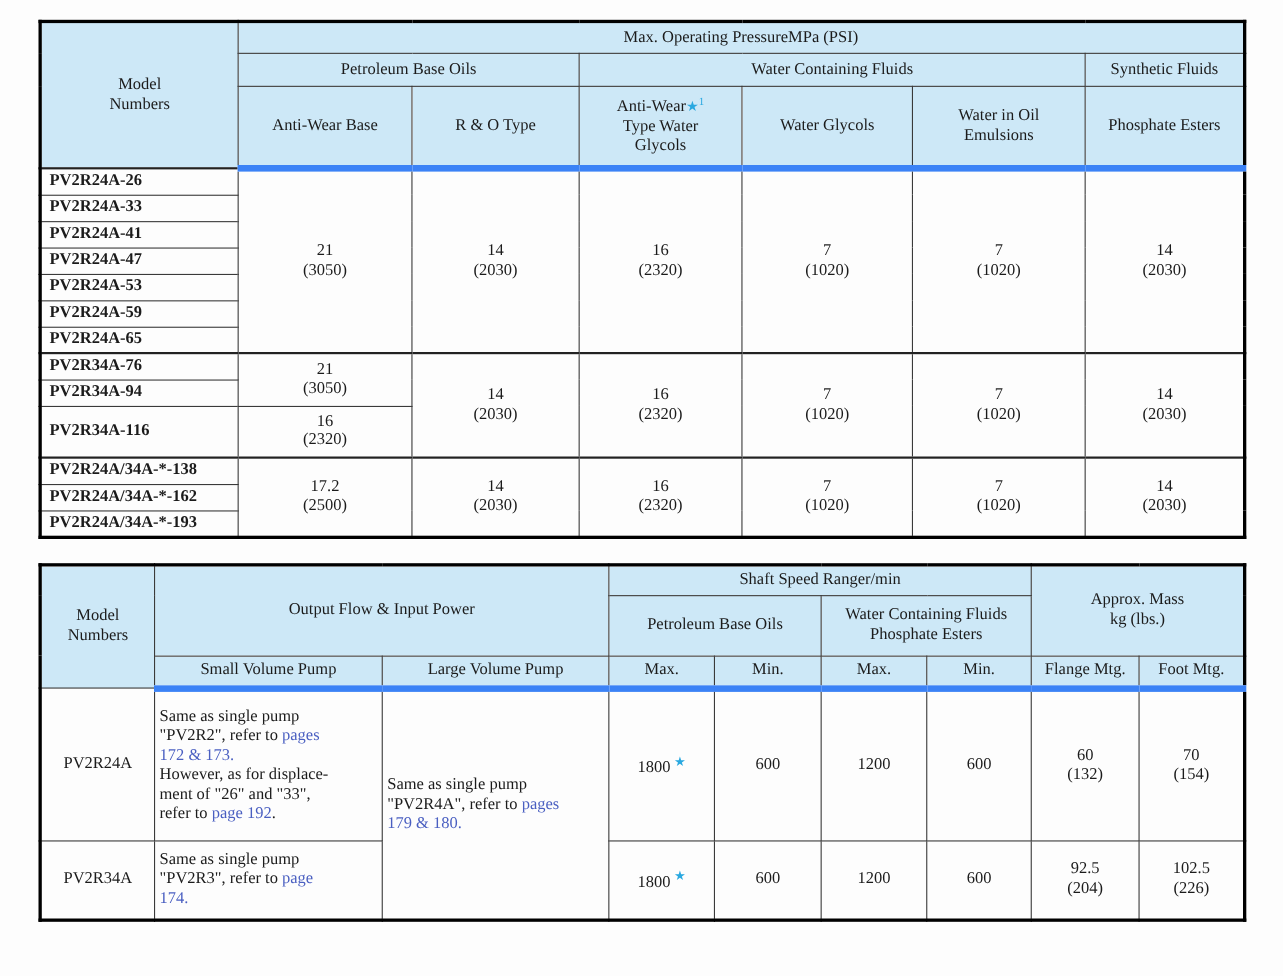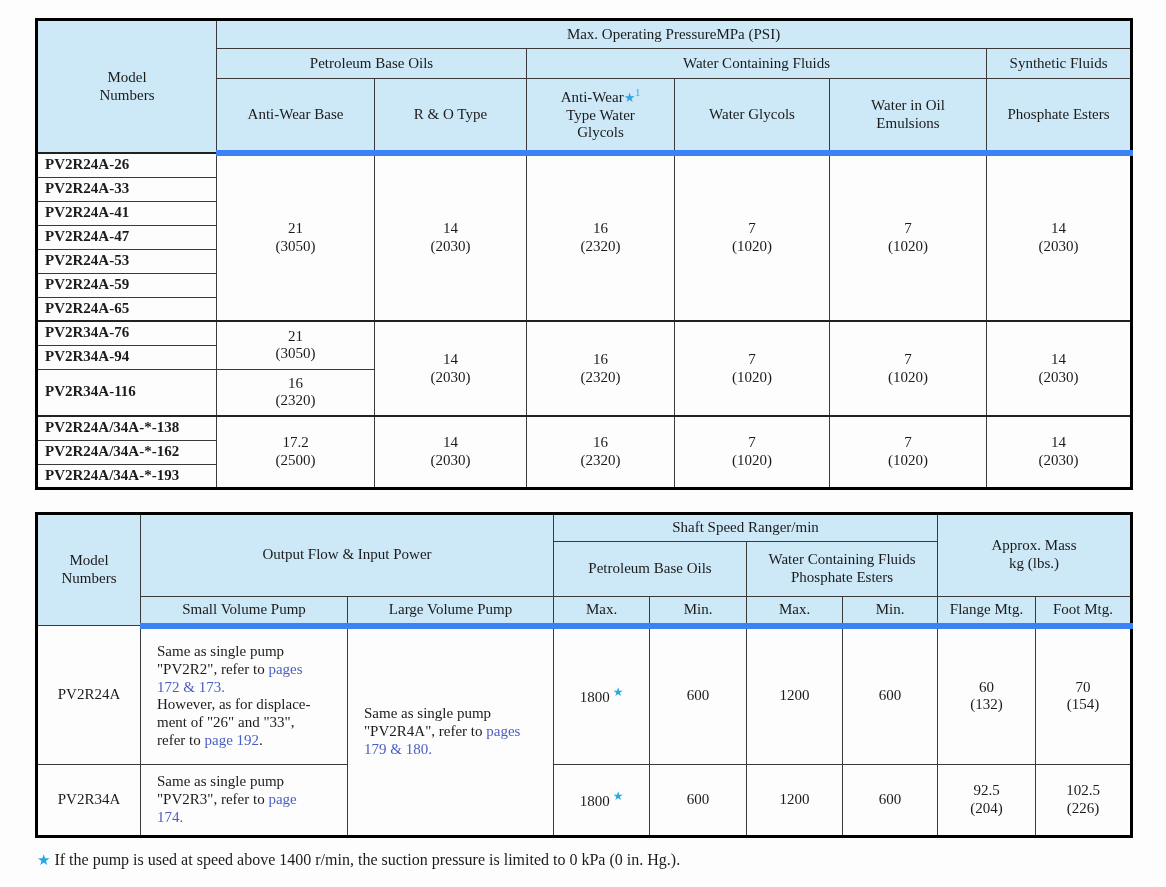--- a/index.html
+++ b/index.html
@@ -36,21 +36,21 @@
   .hdr td{background:var(--header-bg);}
   .pre{white-space:pre-line;}
   .model-col{text-align:left;padding-left:7px;font-size:15px;font-weight:bold;}
   .gsep td{border-top:2px solid #222;}
   .hdr-bot td{border-bottom:6px solid #3b82f6;font-family:Liberation Serif, serif;}
   .star{color:var(--star-blue);font-size:13px;}
   sup.star{font-size:10px;}
   .raised-star{color:var(--star-blue);font-size:12px;vertical-align:super;margin-left:3px;}
   .link{color:var(--link-blue);}
   .gap-left{}
-  .txtcell{text-align:left;padding:4px 16px;font-size:15px;}
+  .txtcell{text-align:left;padding:4px 4px;font-size:15px;}
   .t1-title td{height:25px;}
   .t1-groups td{height:27px;}
   .t1-cols td{height:69px;}
   .t1-row{height:24px;}
   .t1-row-tall{height:47px;}
   .t2-r1 td{height:24px;}
   .t2-r2 td{height:52px;}
   .t2-r3 td{height:24px;}
   .t2-body1{height:139px;}
   .t2-body2{height:72px;}
@@ -256,17 +256,14 @@
         <td>1200</td>
         <td>600</td>
         <td class="pre">92.5
 (204)</td>
         <td class="pre">102.5
 (226)</td>
       </tr>
     </tbody>
   </table>
 
-  <div class="footnote">
-    <span class="fstar">★</span><span> If the pump is used at speed above 1400 r/min, the suction pressure is limited to 0 kPa (0 in. Hg.).</span>
-  </div>
 
 </div>
 
 </body></html>

